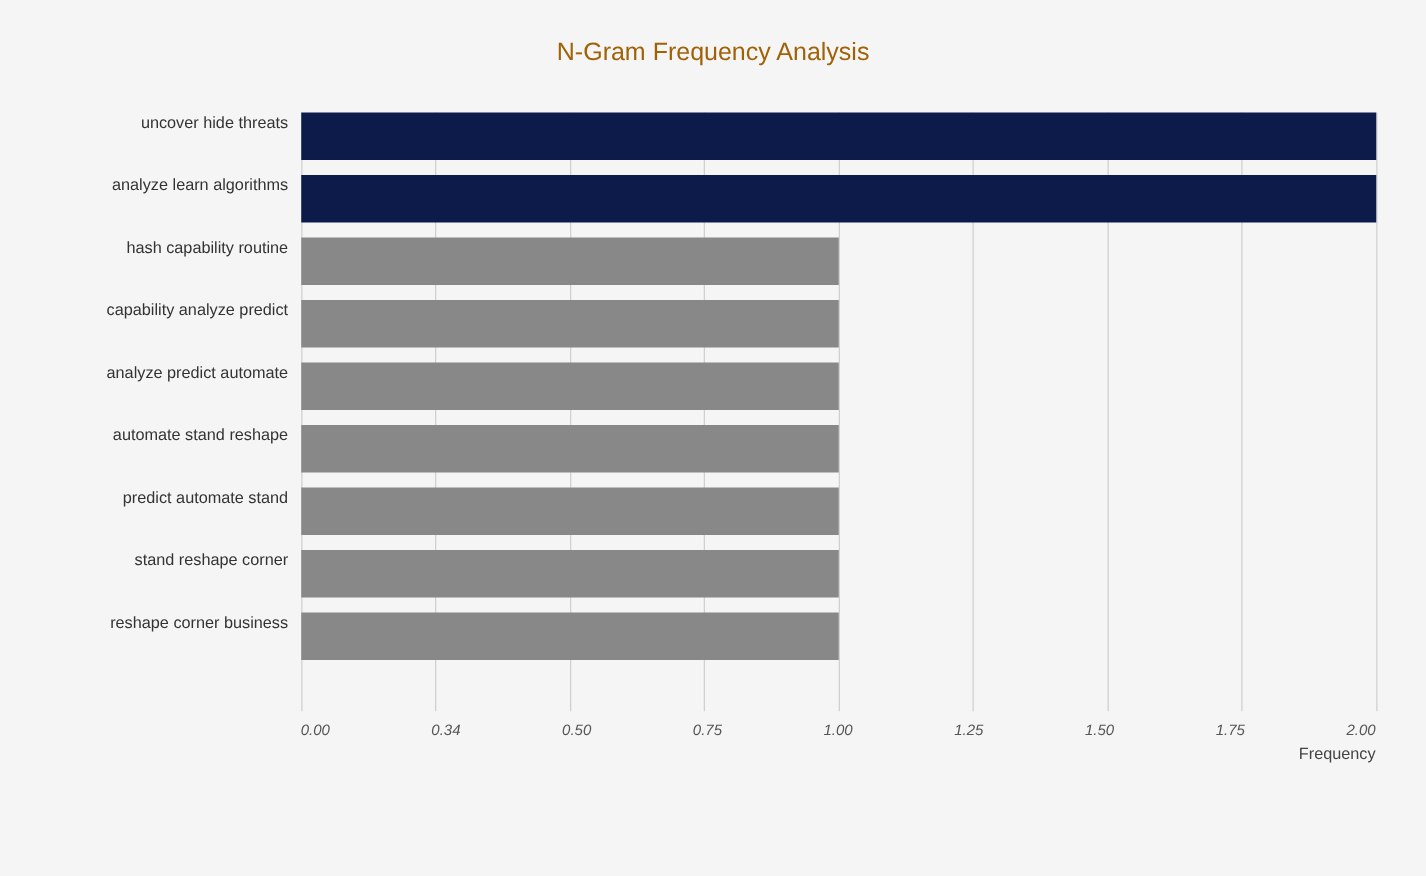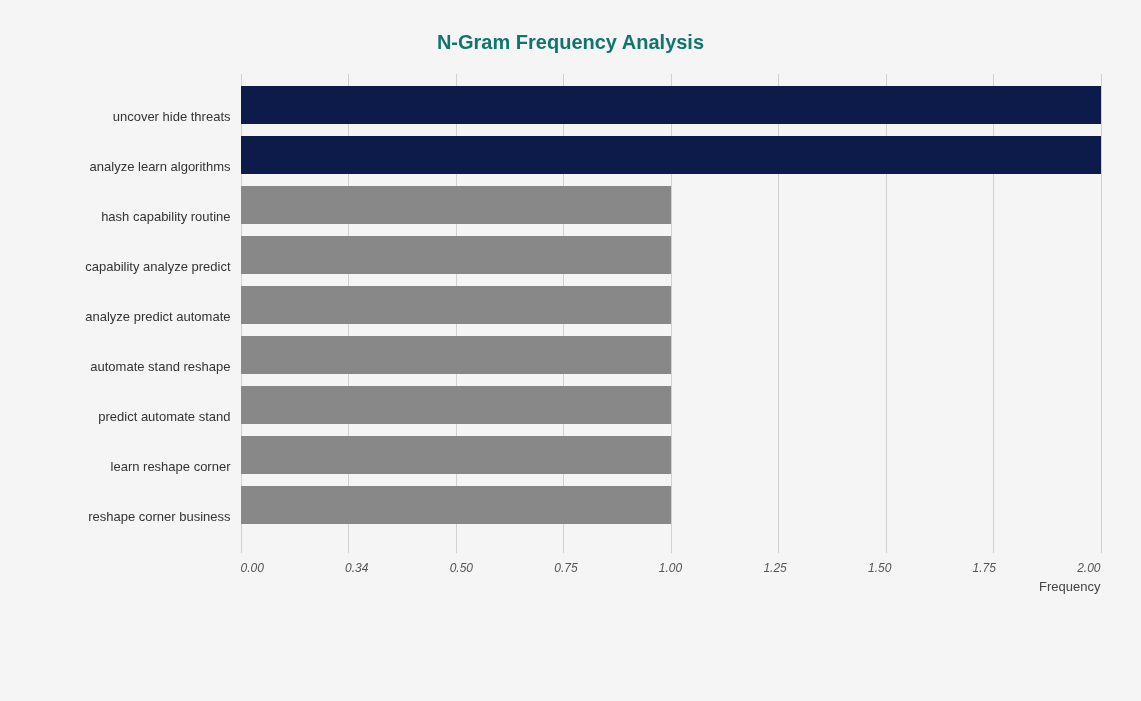--- a/index.html
+++ b/index.html
@@ -15,40 +15,40 @@
     .chart-container {
       background: #f5f5f5;
       width: 1100px;
       height: 680px;
       padding: 20px 20px 60px 20px;
       position: relative;
     }
     .chart-title {
       text-align: center;
       font-size: 20px;
-      font-weight: bold;
-      color: #0f766e;
-      margin-bottom: 20px;
+      font-weight: normal;
+      color: #a16207;
+      margin-bottom: 36px;
     }
     .chart-area {
       display: flex;
       flex-direction: column;
       width: 100%;
       height: calc(100% - 80px);
       position: relative;
     }
     .bars-section {
       display: flex;
       flex-direction: column;
       flex: 1;
       position: relative;
     }
     .bar-row {
       display: flex;
-      align-items: flex-end;
+      align-items: flex-start;
       flex: 1;
       min-height: 50px;
     }
     .bar-label {
       width: 200px;
       text-align: right;
       padding-right: 10px;
       font-size: 13px;
       color: #333;
       flex-shrink: 0;
@@ -171,21 +171,21 @@
               <div class="bar-fill gray" style="width: 50%;"></div>
             </div>
           </div>
           <div class="bar-row">
             <div class="bar-label">predict automate stand</div>
             <div class="bar-track">
               <div class="bar-fill gray" style="width: 50%;"></div>
             </div>
           </div>
           <div class="bar-row">
-            <div class="bar-label">learn reshape corner</div>
+            <div class="bar-label">stand reshape corner</div>
             <div class="bar-track">
               <div class="bar-fill gray" style="width: 50%;"></div>
             </div>
           </div>
           <div class="bar-row">
             <div class="bar-label">reshape corner business</div>
             <div class="bar-track">
               <div class="bar-fill gray" style="width: 50%;"></div>
             </div>
           </div>

